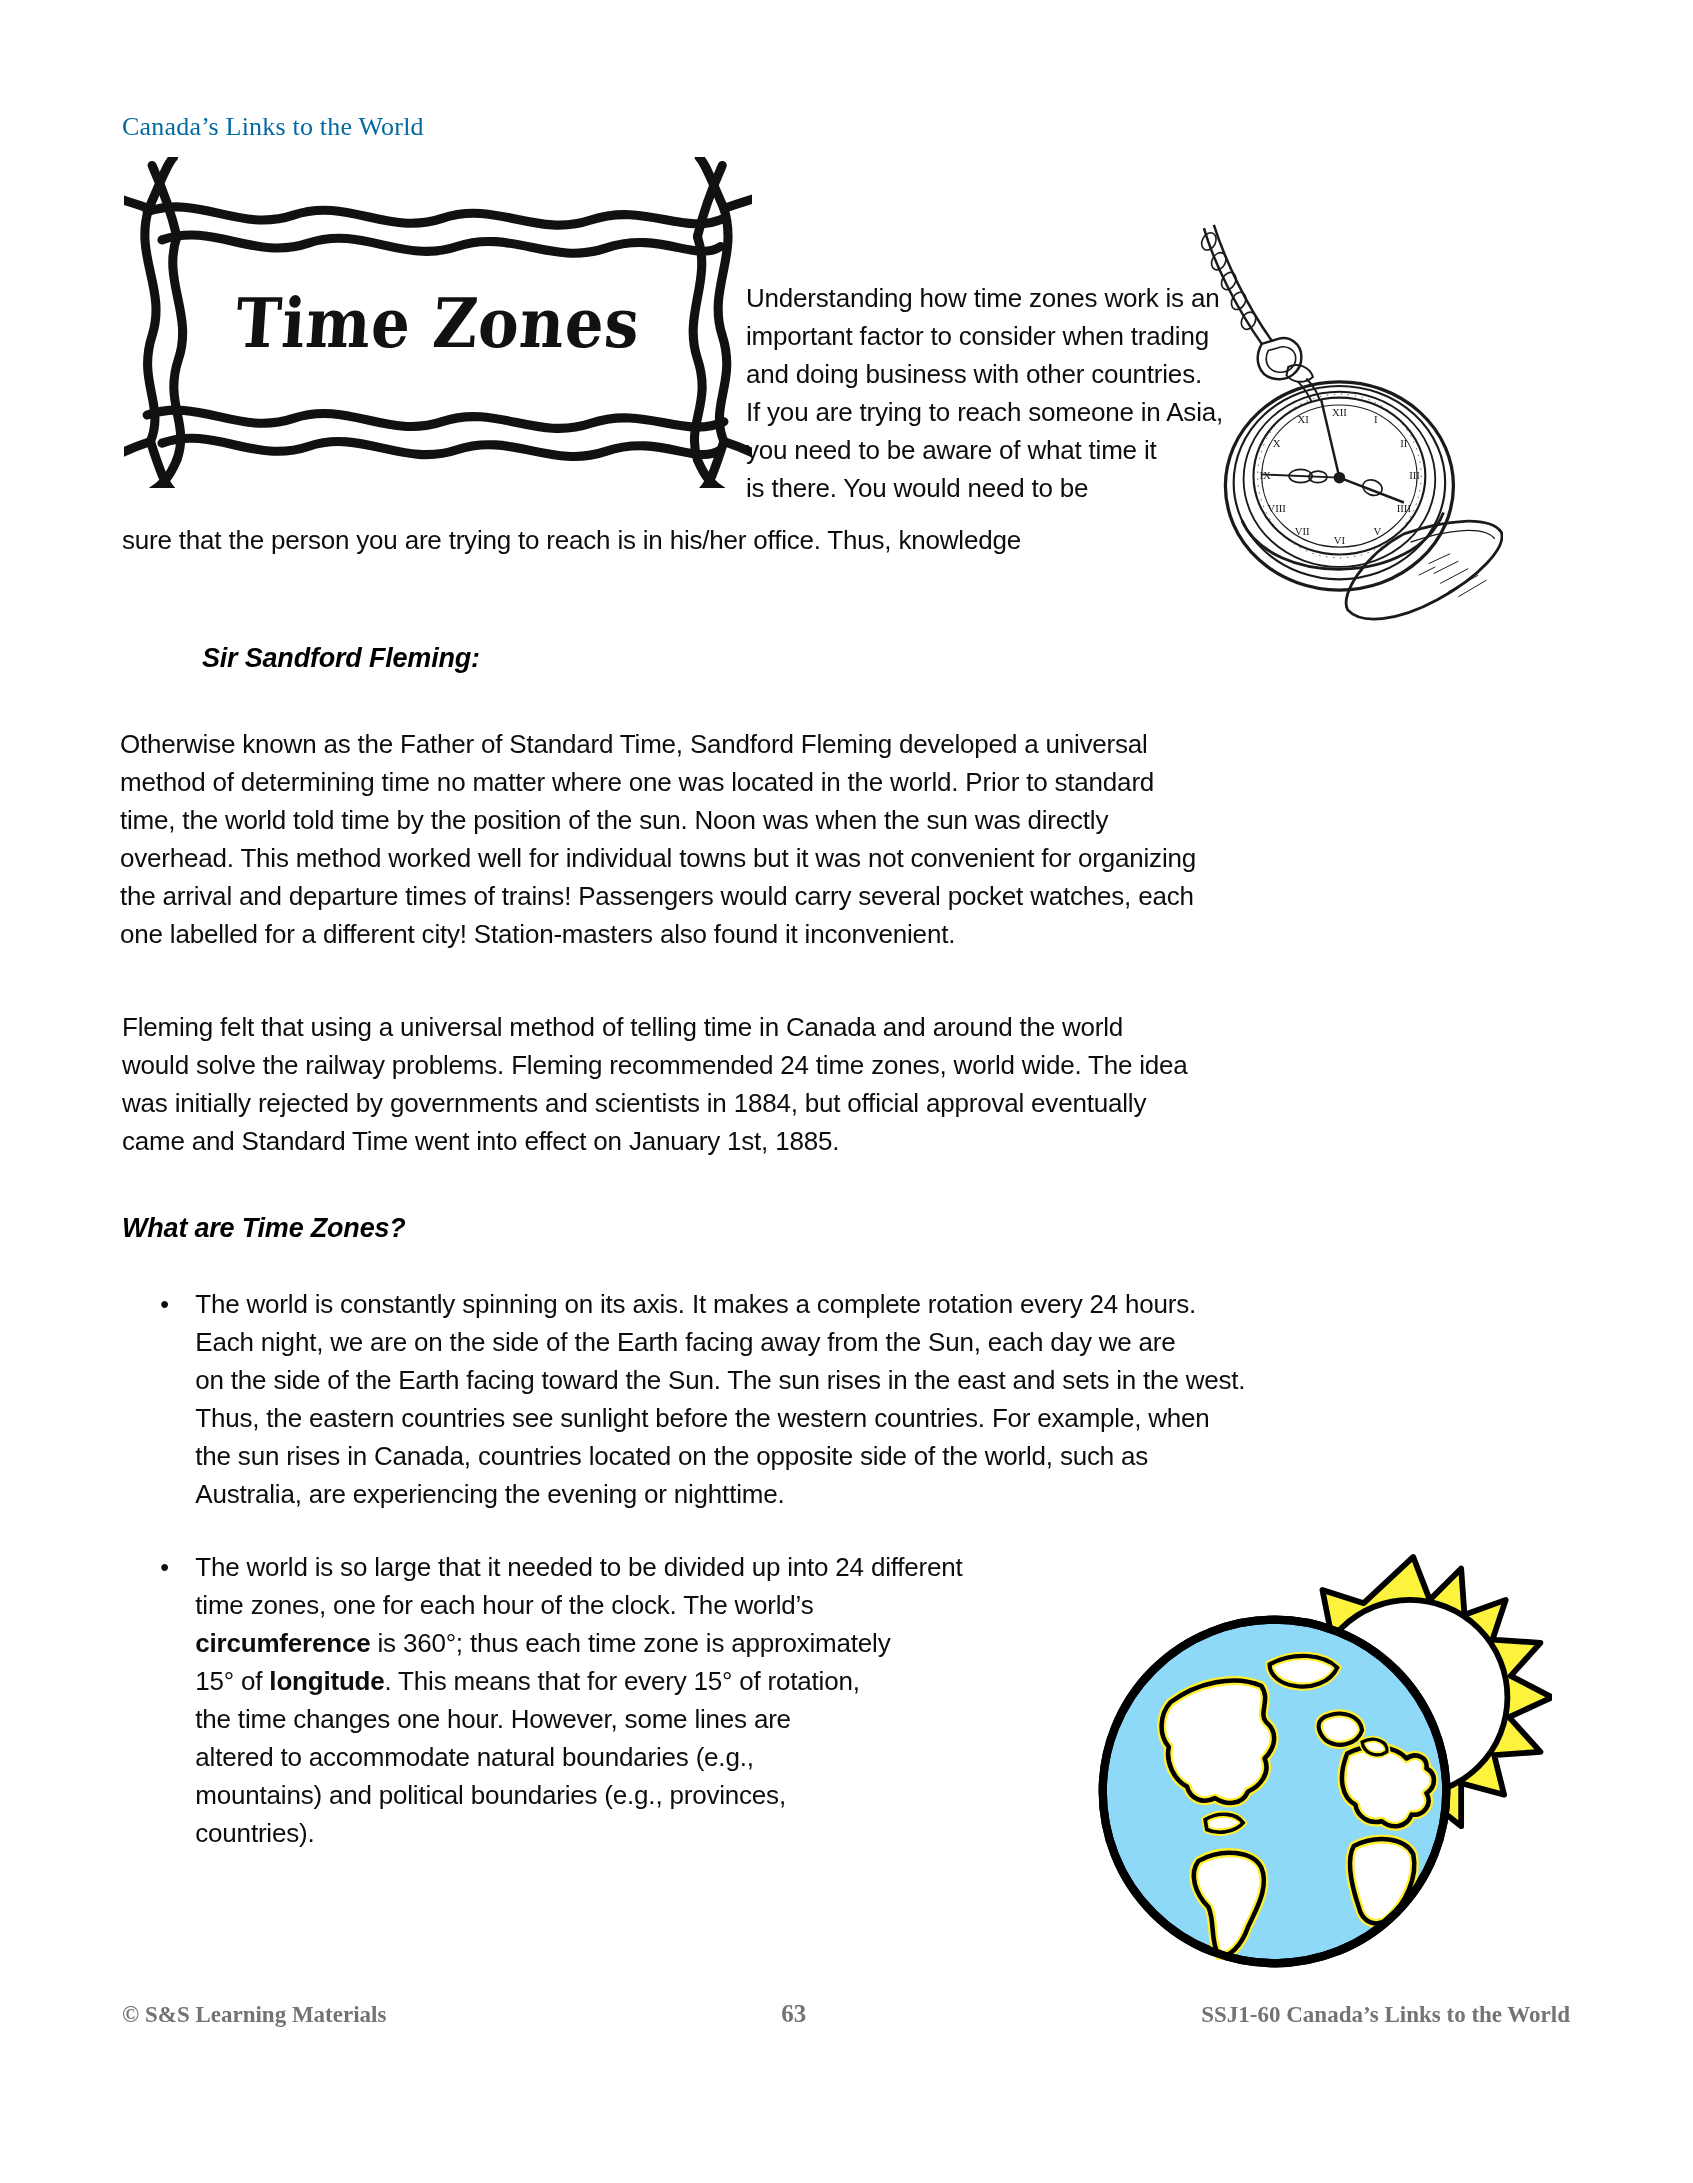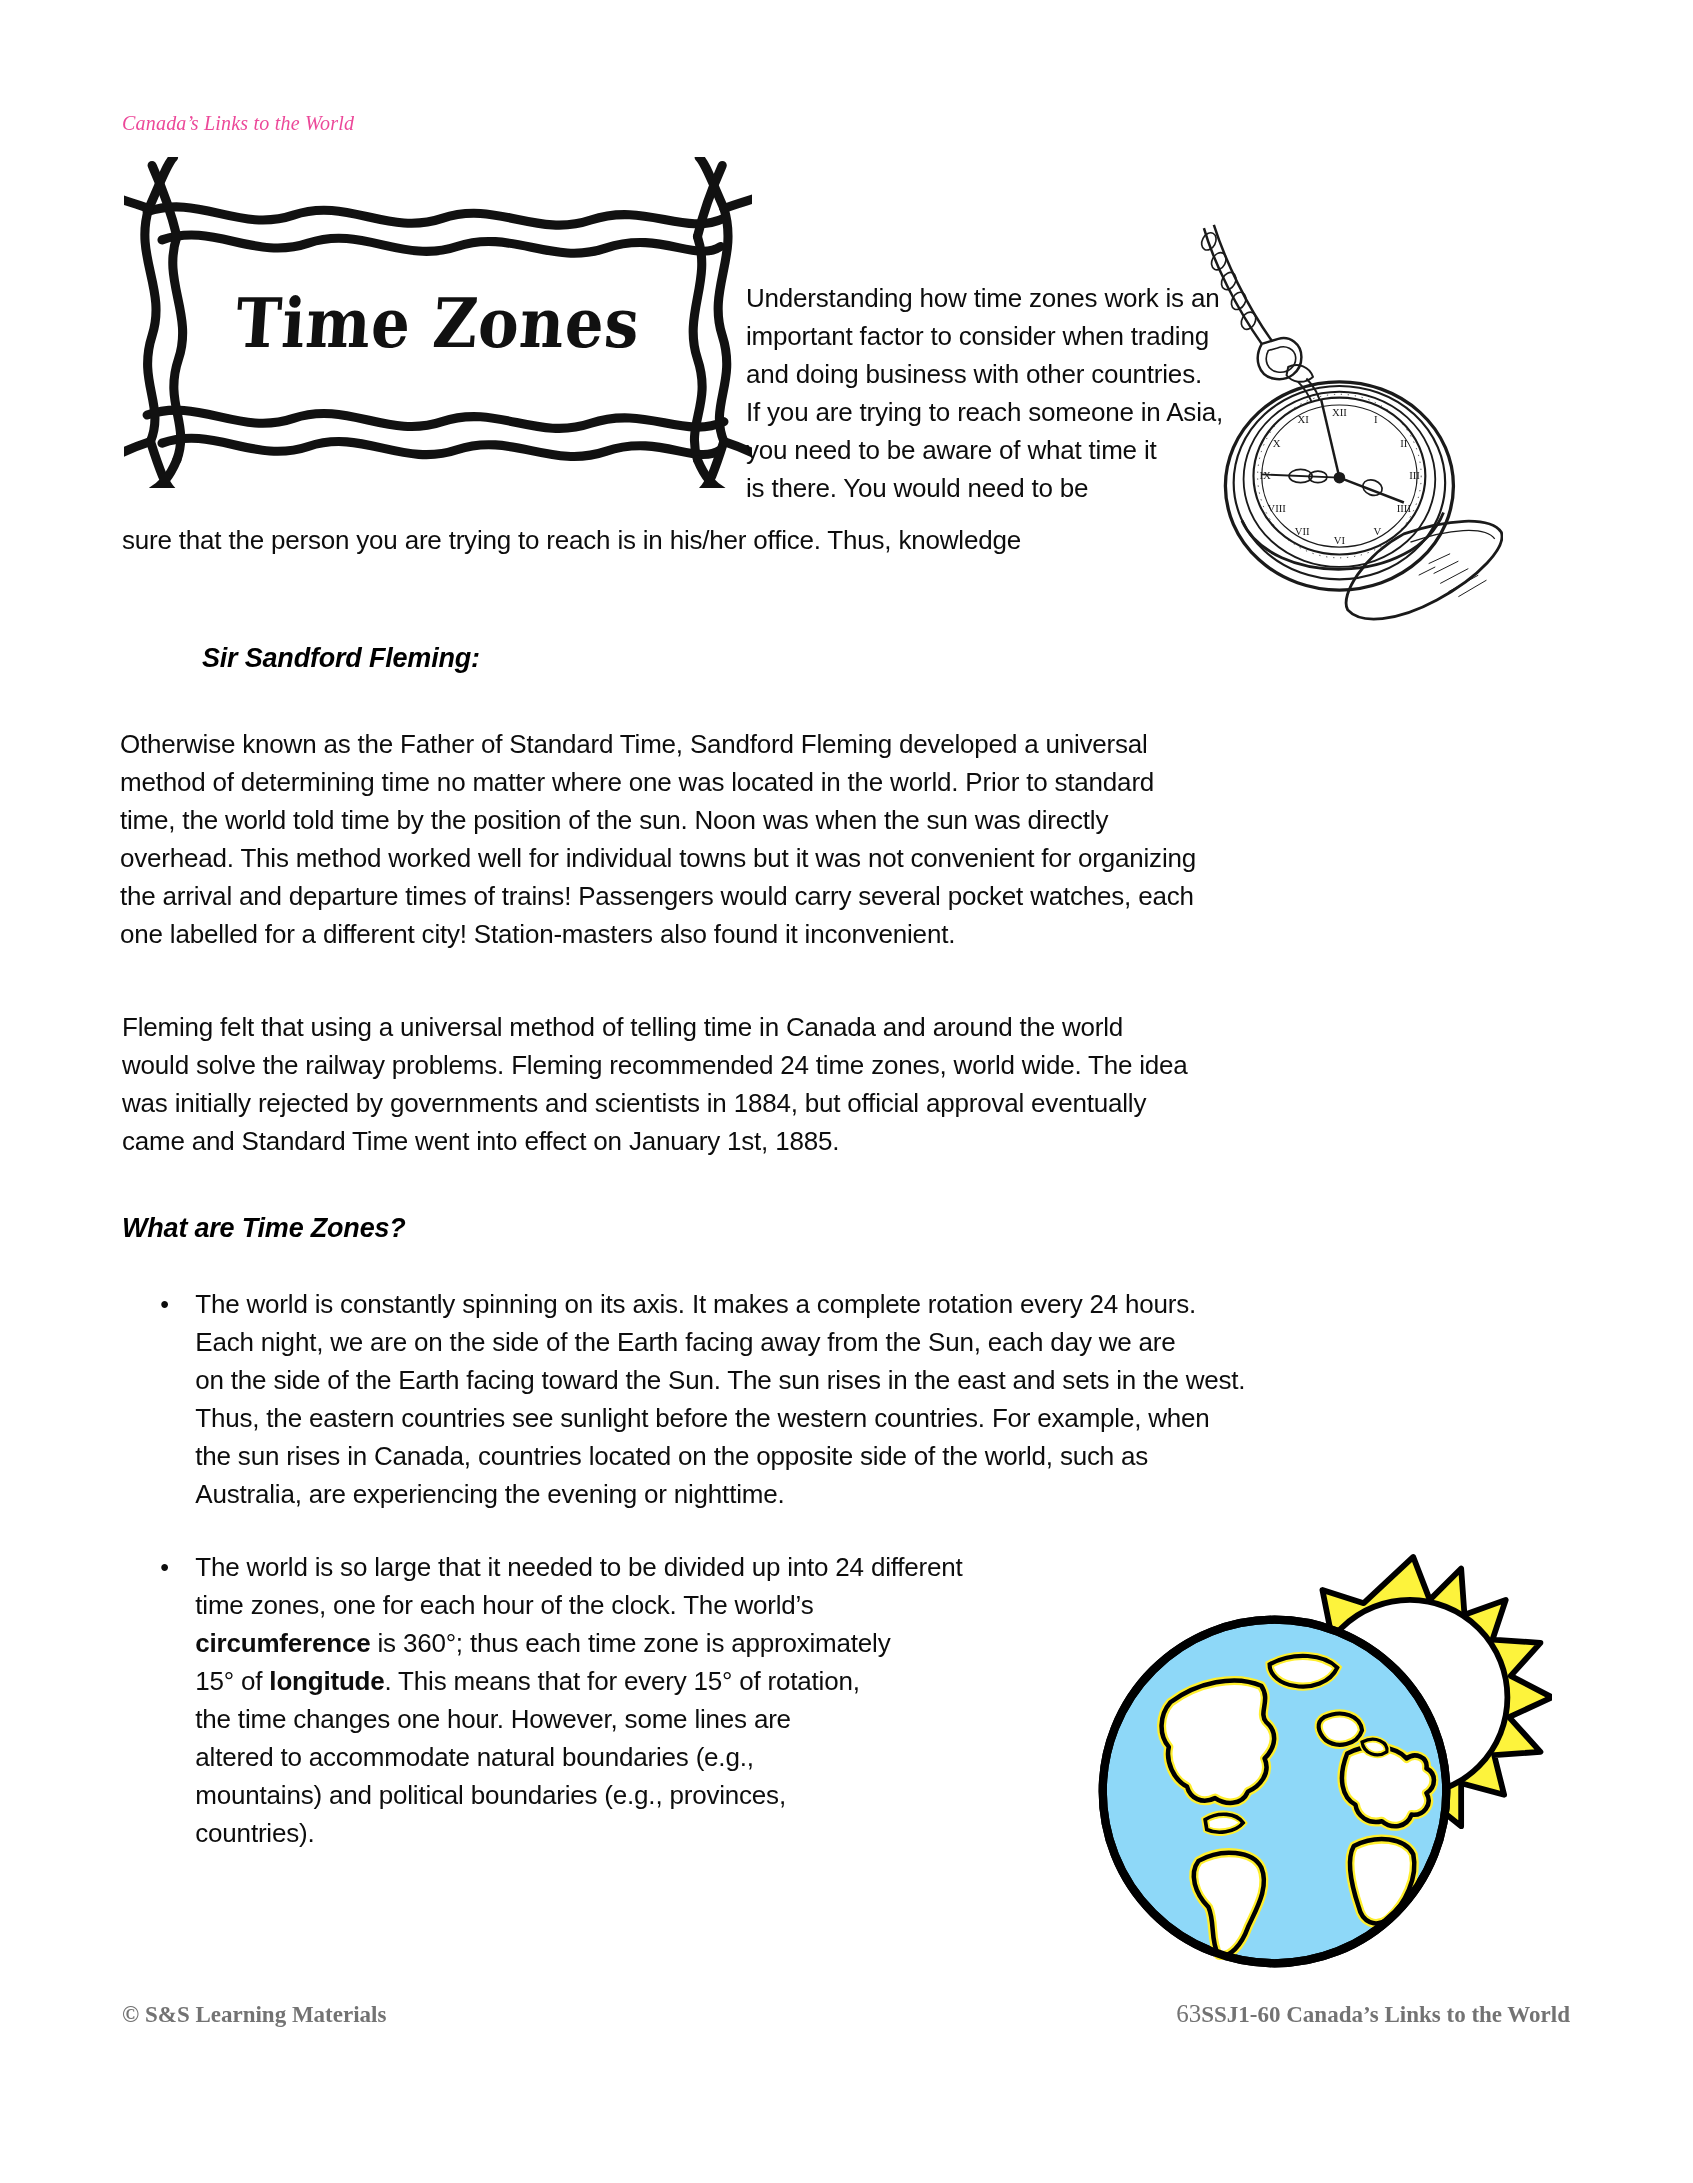--- a/index.html
+++ b/index.html
@@ -23,24 +23,23 @@
     width: 1693px;
     height: 2183px;
   }
 
   
   .running-head {
     position: absolute;
     left: 122px;
     top: 112px;
     font-family: "Liberation Serif", serif;
-    font-style: italic;
-    font-size: 20px;
+    font-size: 26px;
     letter-spacing: 0.2px;
-    color: #ec4899;
+    color: #0369a1;
     white-space: nowrap;
   }
 
   
   .title-plate {
     position: absolute;
     left: 124px;
     top: 157px;
     width: 628px;
     height: 331px;
@@ -158,21 +157,21 @@
     top: 1970px;
     width: 1448px;
     display: flex;
     align-items: baseline;
     font-family: "Liberation Serif", serif;
     font-weight: bold;
     font-size: 23px;
     color: #737373;
   }
   .footer .left  { flex: 0 0 auto; }
-  .footer .mid   { flex: 1 1 auto; text-align: right; font-weight: normal; font-size: 25px; }
+  .footer .mid   { flex: 1 1 auto; text-align: center; font-weight: bold; font-size: 25px; }
   .footer .right { flex: 0 0 auto; margin-top: 32px; }
 </style>
 </head>
 <body>
 
 <div class="page">
 
   <div class="running-head">Canada’s Links to the World</div>
 
   <div class="title-plate">

